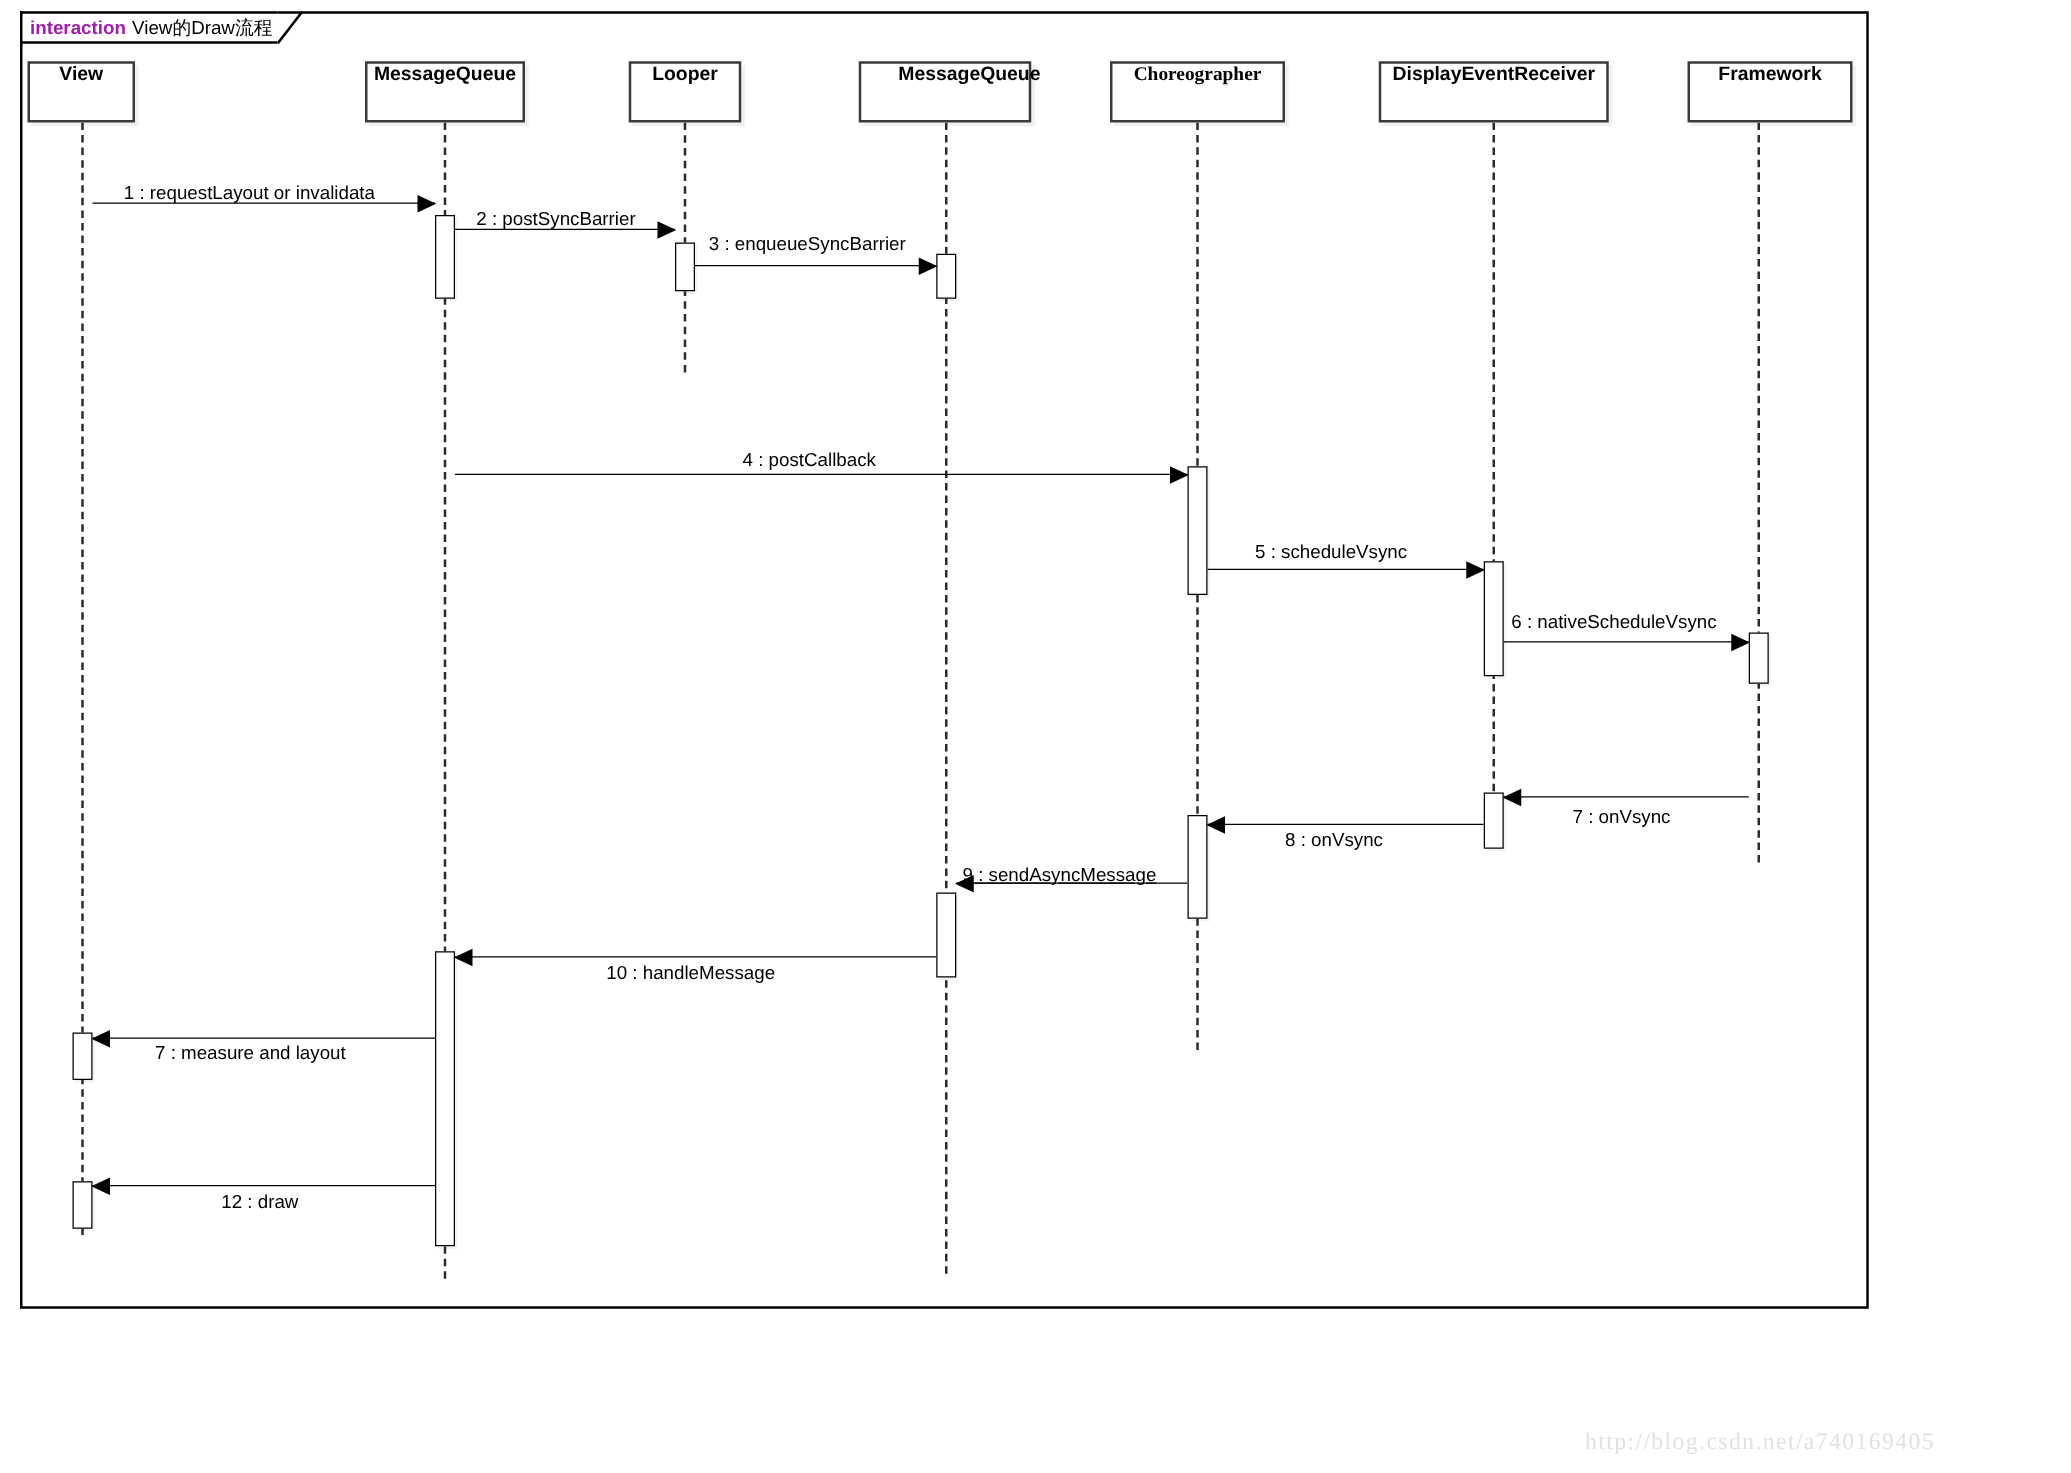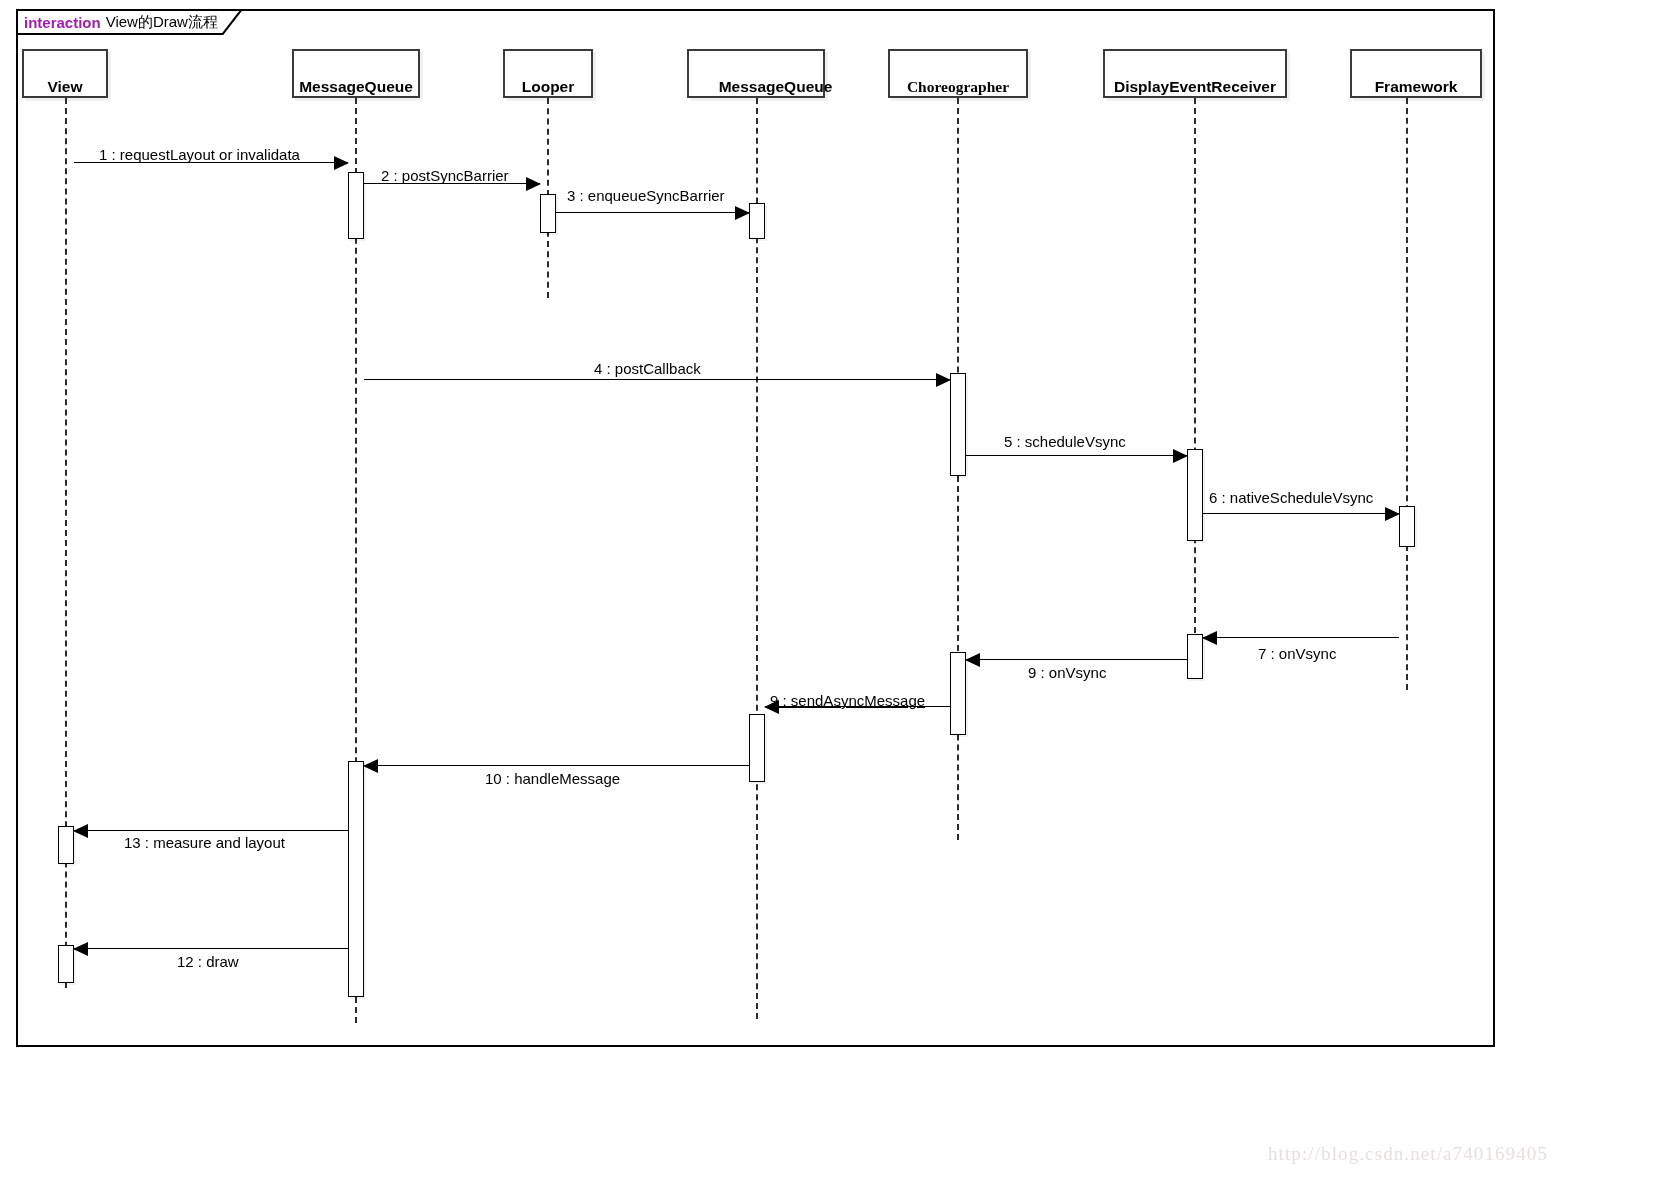--- a/index.html
+++ b/index.html
@@ -66,21 +66,21 @@
   }
 
   
   .lifeline-head {
     position: absolute;
     border: 2px solid #3a3a3a;
     background: #ffffff;
     box-sizing: border-box;
     height: 49px;
     display: flex;
-    align-items: flex-end;
+    align-items: flex-start;
     justify-content: center;
     font-weight: bold;
     font-size: 15.5px;
     color: #000;
     z-index: 4;
     box-shadow: 3px 3px 0 0 rgba(0,0,0,0.055);
     white-space: nowrap;
   }
   .lifeline-dash {
     position: absolute;
@@ -221,30 +221,30 @@
       <div class="arrow-head right" style="top: 449px; left: 1173px;"></div>
       <div class="msg-label" style="left: 1004px; top: 433px;">5 : scheduleVsync</div>
       <div class="msg-line" style="left: 1203px; top: 513px; width: 196px;"></div>
       <div class="arrow-head right" style="top: 507px; left: 1385px;"></div>
       <div class="msg-label" style="left: 1209px; top: 489px;">6 : nativeScheduleVsync</div>
       <div class="msg-line" style="left: 1203px; top: 637px; width: 196px;"></div>
       <div class="arrow-head left" style="top: 631px; left: 1202px;"></div>
       <div class="msg-label" style="left: 1258px; top: 645px;">7 : onVsync</div>
       <div class="msg-line" style="left: 966px; top: 659px; width: 221px;"></div>
       <div class="arrow-head left" style="top: 653px; left: 965px;"></div>
-      <div class="msg-label" style="left: 1028px; top: 664px;">9 : onVsync</div>
+      <div class="msg-label" style="left: 1028px; top: 664px;">8 : onVsync</div>
       <div class="msg-line" style="left: 765px; top: 706px; width: 185px;"></div>
       <div class="arrow-head left" style="top: 700px; left: 764px;"></div>
       <div class="msg-label" style="left: 770px; top: 692px; text-decoration: underline;">9 : sendAsyncMessage</div>
       <div class="msg-line" style="left: 364px; top: 765px; width: 385px;"></div>
       <div class="arrow-head left" style="top: 759px; left: 363px;"></div>
       <div class="msg-label" style="left: 485px; top: 770px;">10 : handleMessage</div>
       <div class="msg-line" style="left: 74px; top: 830px; width: 274px;"></div>
       <div class="arrow-head left" style="top: 824px; left: 73px;"></div>
-      <div class="msg-label" style="left: 124px; top: 834px;">13 : measure and layout</div>
+      <div class="msg-label" style="left: 124px; top: 834px;">7 : measure and layout</div>
       <div class="msg-line" style="left: 74px; top: 948px; width: 274px;"></div>
       <div class="arrow-head left" style="top: 942px; left: 73px;"></div>
       <div class="msg-label" style="left: 177px; top: 953px;">12 : draw</div>
     </div>
 
   <div class="watermark" style="left:1268px; top:1143px;">http://blog.csdn.net/a740169405</div>
 
 </div>
 
 </body></html>

